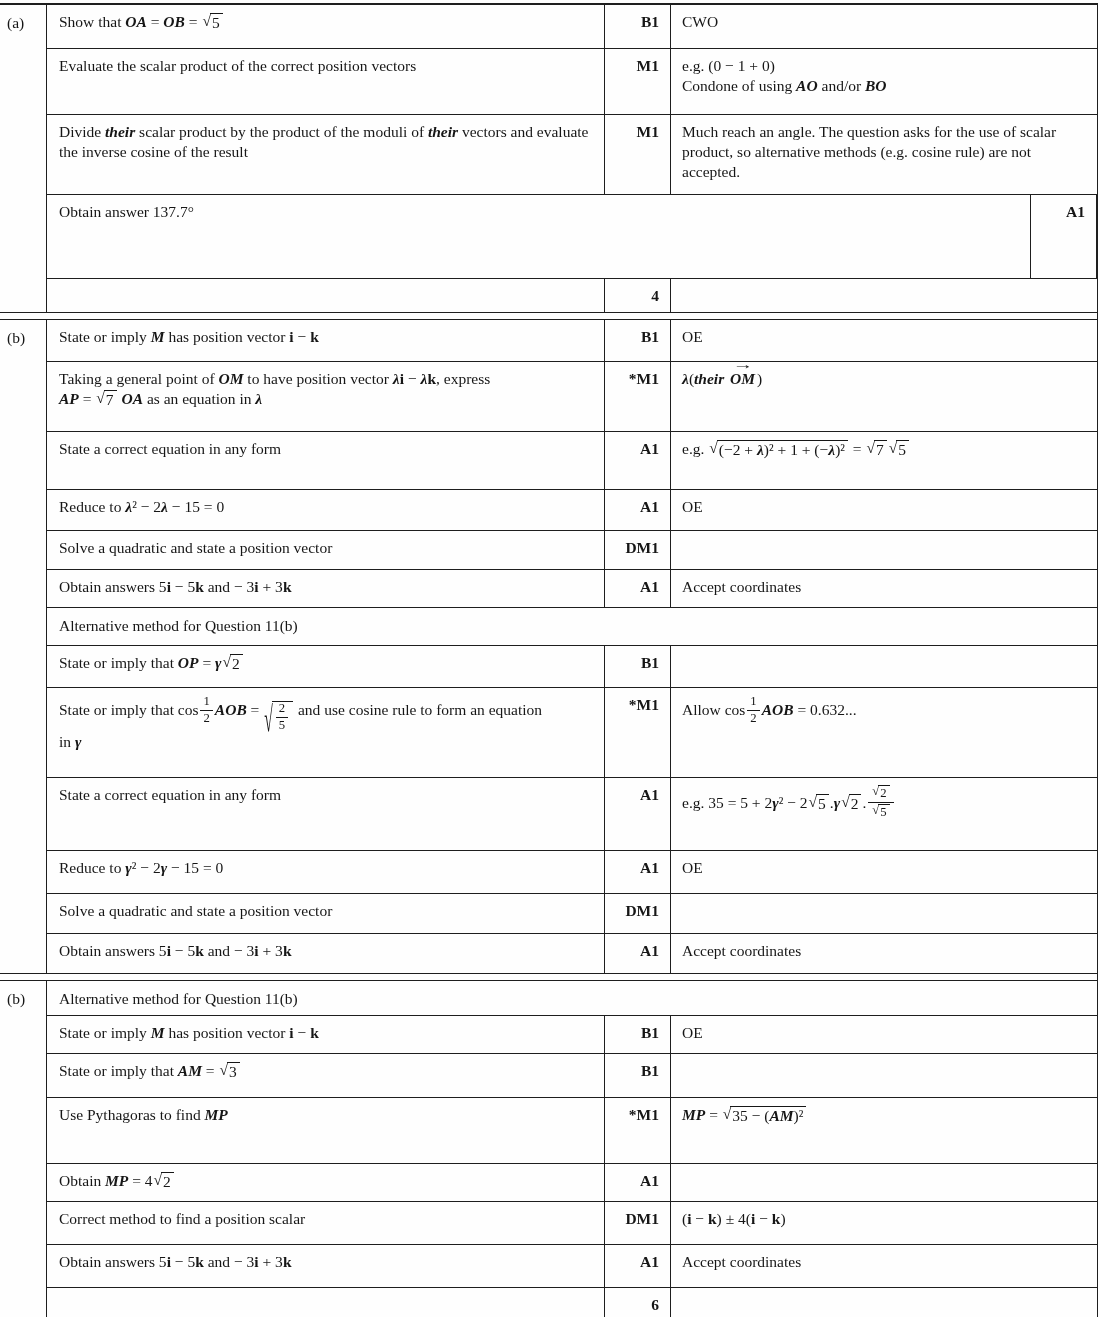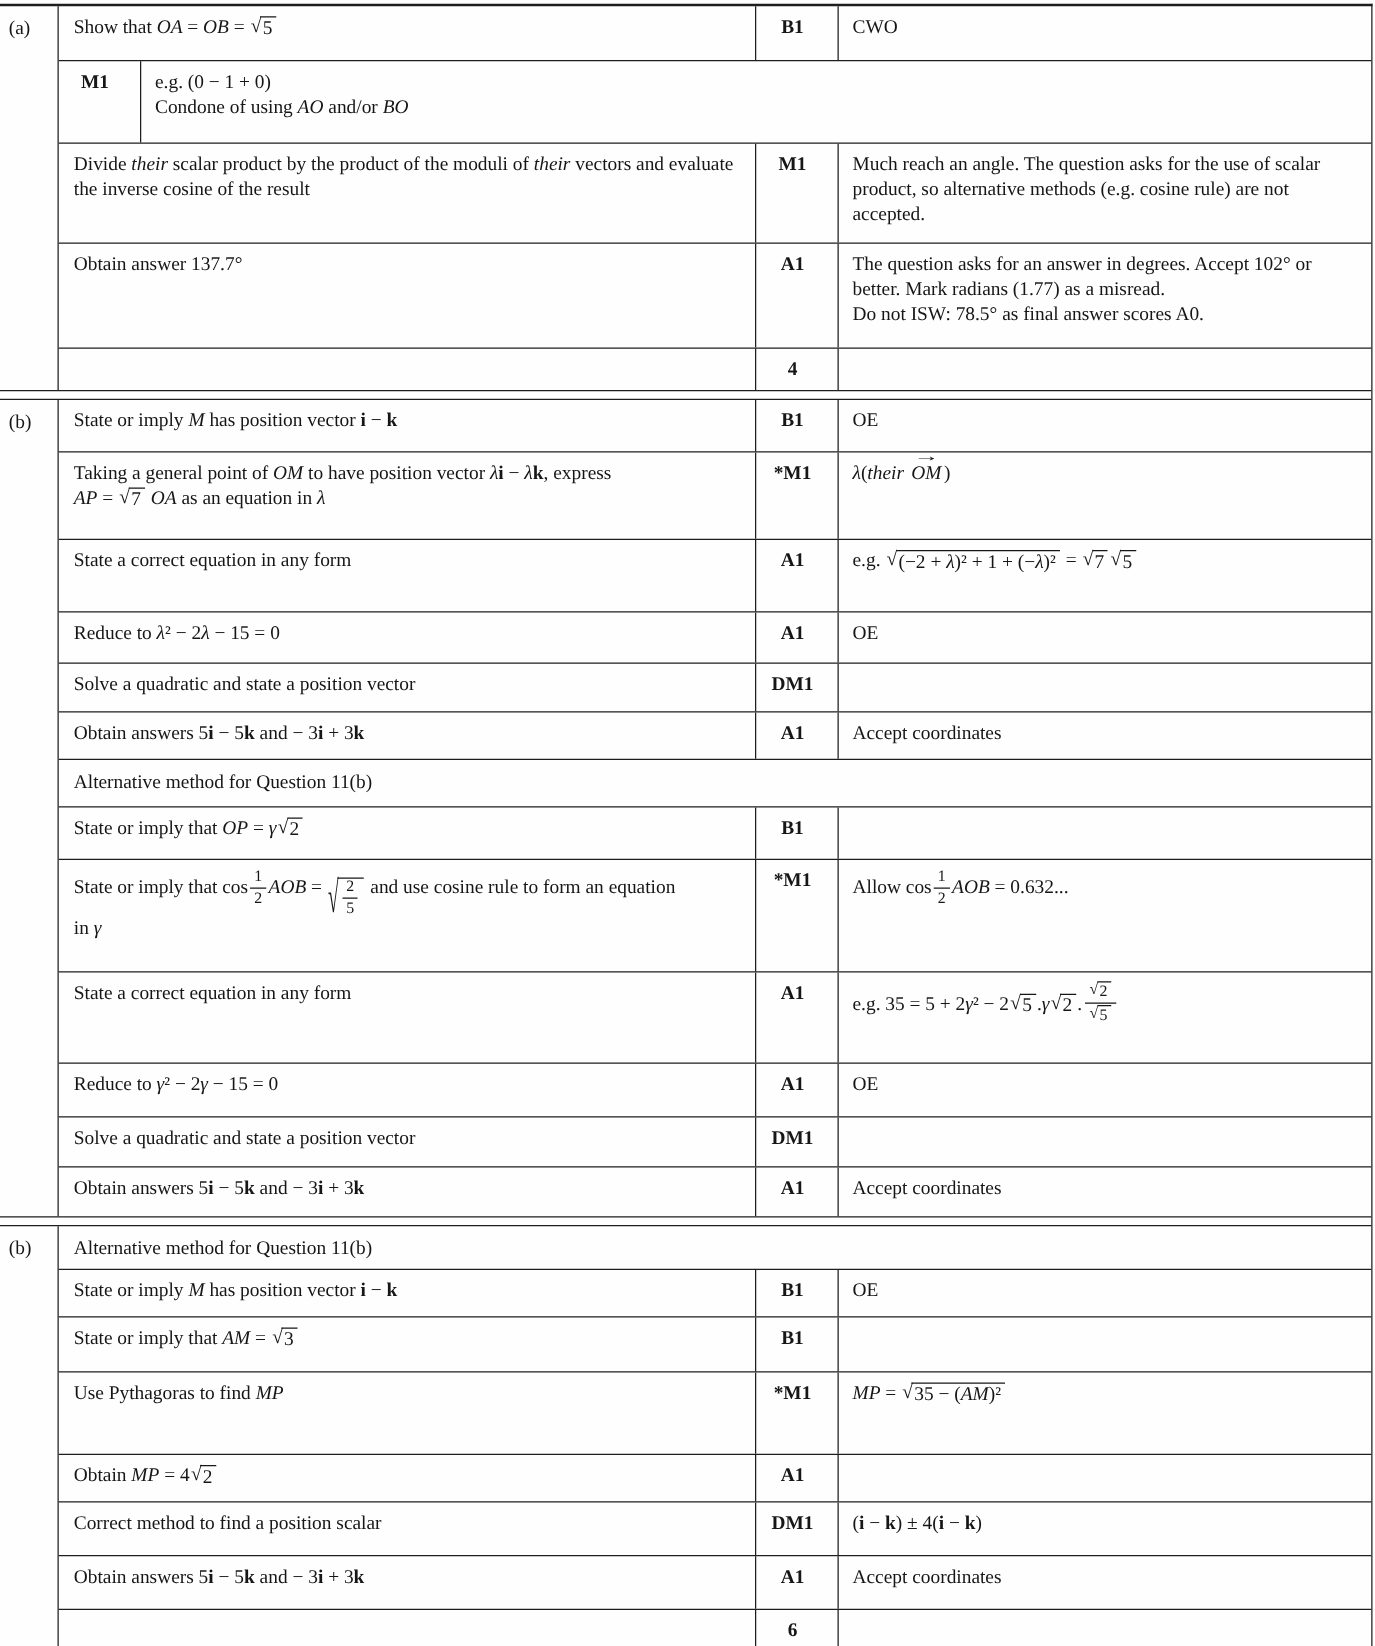--- a/index.html
+++ b/index.html
@@ -31,40 +31,40 @@
     flex:0 0 46px;width:46px;box-sizing:border-box;
     padding:8px 0 0 7px;
   }
   .rows{flex:1;min-width:0;border-left:1.6px solid #1e1e1e;}
   .row{display:flex;align-items:stretch;border-bottom:1.6px solid #1e1e1e;box-sizing:border-box;}
   .row:last-child{border-bottom:none;}
   .cell{box-sizing:border-box;padding:7px 10px 6px 12px;}
   .desc{flex:1;min-width:0;border-right:1.6px solid #1e1e1e;padding-right:14px;}
   .mark{
     flex:0 0 66px;width:66px;border-right:1.6px solid #1e1e1e;
-    text-align:center;font-weight:bold;padding-right:11px;padding-left:4px;
+    text-align:right;font-weight:bold;padding-right:11px;padding-left:4px;
     white-space:nowrap;
   }
   .comment{flex:0 0 426px;width:426px;max-width:426px;padding-left:11px;padding-right:8px;}
   .header-row .hcell{flex:1;font-weight:normal;box-sizing:border-box;padding:8px 10px 6px 12px;}
 
   
   .b0 .r0{min-height:44px}.b0 .r1{min-height:66px}.b0 .r2{min-height:80px}
   .b0 .r3{min-height:84px}.b0 .r4{min-height:27px}
   .b1 .r0{min-height:42px}.b1 .r1{min-height:70px}.b1 .r2{min-height:58px}
   .b1 .r3{min-height:41px}.b1 .r4{min-height:39px}.b1 .r5{min-height:38px}
   .b1 .r6{min-height:38px}.b1 .r7{min-height:42px}.b1 .r8{min-height:90px}
   .b1 .r9{min-height:73px}.b1 .r10{min-height:43px}.b1 .r11{min-height:40px}
   .b1 .r12{min-height:39px}
   .b2 .r0{min-height:33px}.b2 .r1{min-height:38px}.b2 .r2{min-height:44px}
   .b2 .r3{min-height:66px}.b2 .r4{min-height:38px}.b2 .r5{min-height:43px}
   .b2 .r6{min-height:43px}.b2 .r7{min-height:33px}
 
   
-  .mi{font-style:italic;}
+  .mi{font-style:italic;font-weight:bold;}
   .mb{font-weight:bold;}
   .msqrt{display:inline-flex;align-items:flex-start;white-space:nowrap;margin:0 1px;vertical-align:baseline;}
   .msqrt>.rad{line-height:1.18;transform:translateY(-0.05em);letter-spacing:-1px;}
   .msqrt>.vinc{border-top:1.5px solid currentColor;line-height:1.18;padding:0 3px 0 2px;}
   .msqrt.big>.rad{transform:scaleY(2.3) translateY(0.02em);transform-origin:50% 14%;}
   .mfrac{display:inline-block;vertical-align:-0.55em;text-align:center;line-height:1.08;font-size:0.82em;margin:0 2px;}
   .mfrac>.fn{display:block;border-bottom:1.4px solid currentColor;padding:0 3px 1px;}
   .mfrac>.fd{display:block;padding-top:1px;}
   .mvec{position:relative;display:inline-block;margin:0 2px;}
   .mvec>.arr{
@@ -83,32 +83,32 @@
         <div class="rows">
           <div class="row r0">
             <div class="cell desc">Show that <span class="mi">OA</span> = <span class="mi">OB</span> = <span class="msqrt">
                 <span class="rad">√</span>
                 <span class="vinc">5</span>
               </span></div>
             <div class="cell mark">B1</div>
             <div class="cell comment">CWO</div>
           </div>
           <div class="row r1">
+            <div class="cell desc">Evaluate the scalar product of the correct position vectors</div>
             <div class="cell mark">M1</div>
             <div class="cell comment">e.g.  (0 − 1 + 0)<br>Condone of using <span class="mi">AO</span> and/or <span class="mi">BO</span></div>
           </div>
           <div class="row r2">
             <div class="cell desc">Divide <span class="mi">their</span> scalar product by the product of the moduli of <span class="mi">their</span> vectors and evaluate the inverse cosine of the result</div>
             <div class="cell mark">M1</div>
             <div class="cell comment">Much reach an angle. The question asks for the use of scalar product, so alternative methods (e.g. cosine rule) are not accepted.</div>
           </div>
           <div class="row r3">
             <div class="cell desc">Obtain answer 137.7°</div>
             <div class="cell mark">A1</div>
-            <div class="cell comment">The question asks for an answer in degrees. Accept 102° or better. Mark radians (1.77) as a misread.<br>Do not ISW: 78.5° as final answer scores A0.</div>
           </div>
           <div class="row r4">
             <div class="cell desc"></div>
             <div class="cell mark">4</div>
             <div class="cell comment"></div>
           </div>
         </div>
       </div>
       <div class="sep"></div>
       <div class="block b1">

